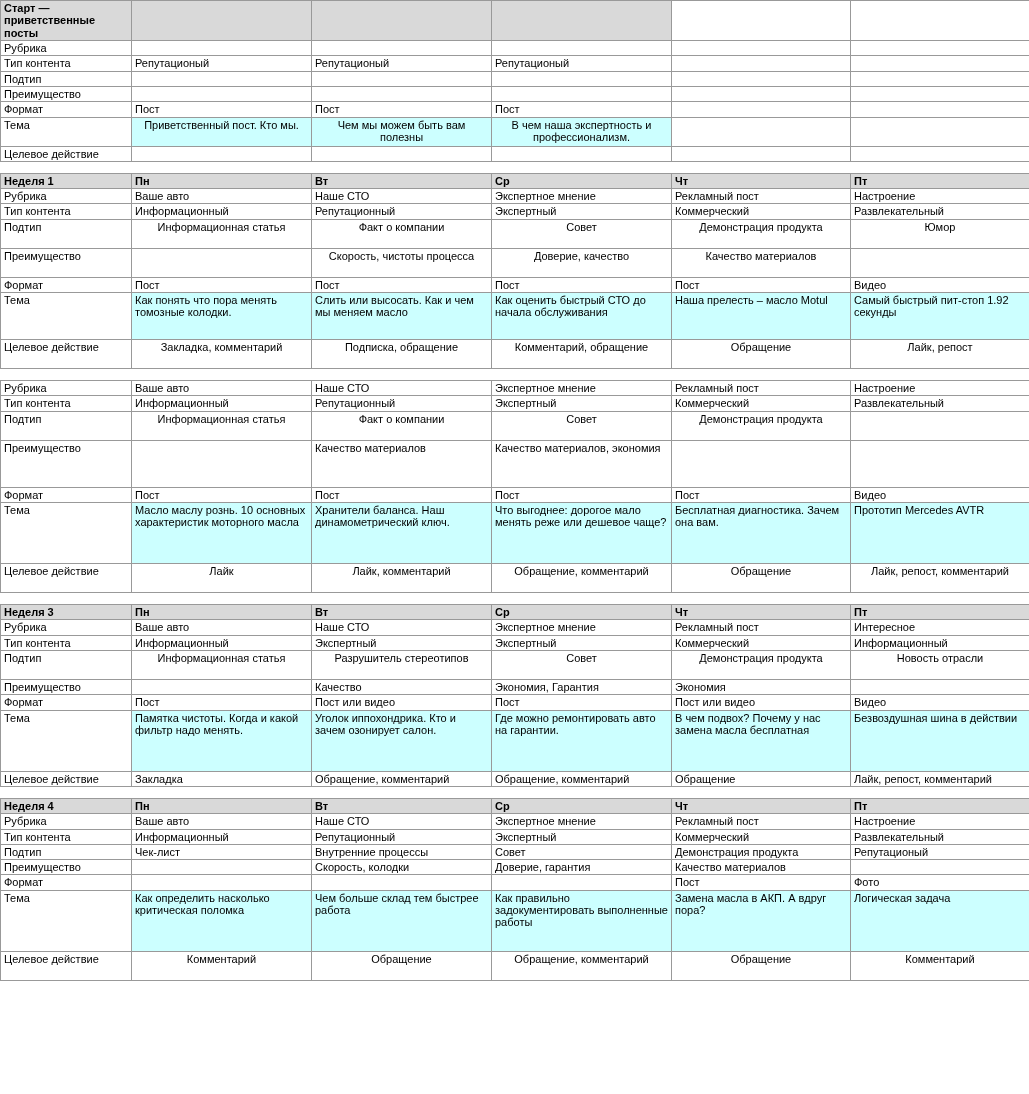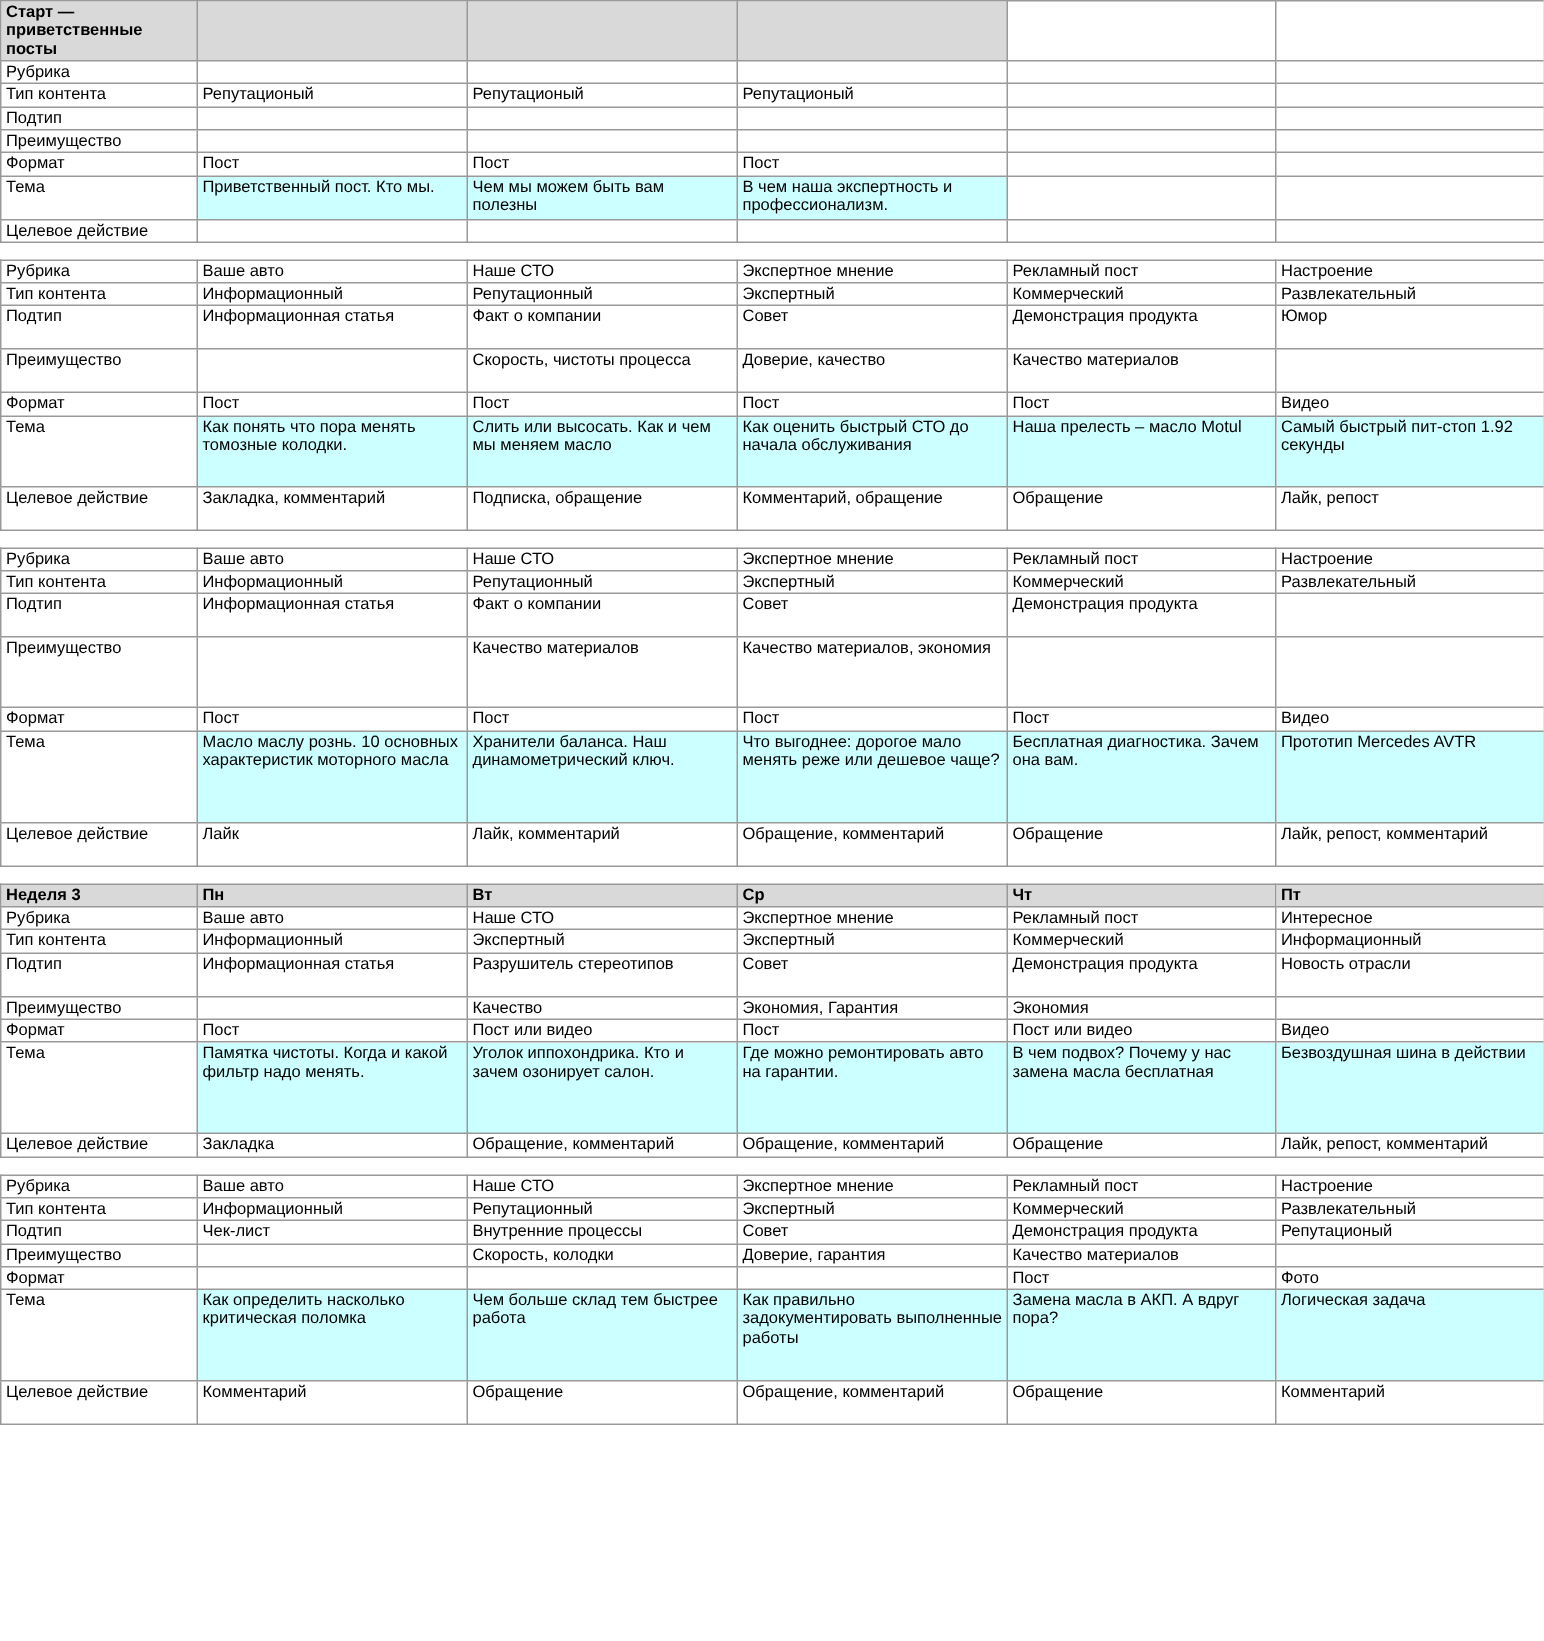--- a/index.html
+++ b/index.html
@@ -47,21 +47,21 @@
     border-left: 1px solid #999999;
   }
   td.theme {
     background: #ccffff;
   }
   tr.spacer td {
     border: none;
     height: 9px;
     background: #ffffff;
   }
-  td.tall { height: 26px; }
+  td.tall { height: 26px; text-align: center; }
   .lbl-mid { vertical-align: middle; }
 </style>
 </head>
 <body>
 
 <table class="sheet">
   <colgroup>
     <col class="c0">
       <col class="c1">
       <col class="c2">
@@ -133,20 +133,28 @@
     <td></td>
     <td></td>
     <td></td>
     <td></td>
   </tr>
 
   <tr class="spacer">
         <td colspan="6"></td>
       </tr>
 
+  <tr>
+    <td class="header-cell">Неделя 1</td>
+    <td class="header-cell">Пн</td>
+    <td class="header-cell">Вт</td>
+    <td class="header-cell">Ср</td>
+    <td class="header-cell">Чт</td>
+    <td class="header-cell">Пт</td>
+  </tr>
   <tr class="r-label">
     <td class="lbl">Рубрика</td>
     <td>Ваше авто</td>
     <td>Наше СТО</td>
     <td>Экспертное мнение</td>
     <td>Рекламный пост</td>
     <td>Настроение</td>
   </tr>
   <tr class="r-label">
     <td class="lbl">Тип контента</td>
@@ -324,20 +332,28 @@
     <td>Обращение, комментарий</td>
     <td>Обращение, комментарий</td>
     <td>Обращение</td>
     <td>Лайк, репост, комментарий</td>
   </tr>
 
   <tr class="spacer">
         <td colspan="6"></td>
       </tr>
 
+  <tr>
+    <td class="header-cell">Неделя 4</td>
+    <td class="header-cell">Пн</td>
+    <td class="header-cell">Вт</td>
+    <td class="header-cell">Ср</td>
+    <td class="header-cell">Чт</td>
+    <td class="header-cell">Пт</td>
+  </tr>
   <tr class="r-label">
     <td class="lbl">Рубрика</td>
     <td>Ваше авто</td>
     <td>Наше СТО</td>
     <td>Экспертное мнение</td>
     <td>Рекламный пост</td>
     <td>Настроение</td>
   </tr>
   <tr class="r-label">
     <td class="lbl">Тип контента</td>

